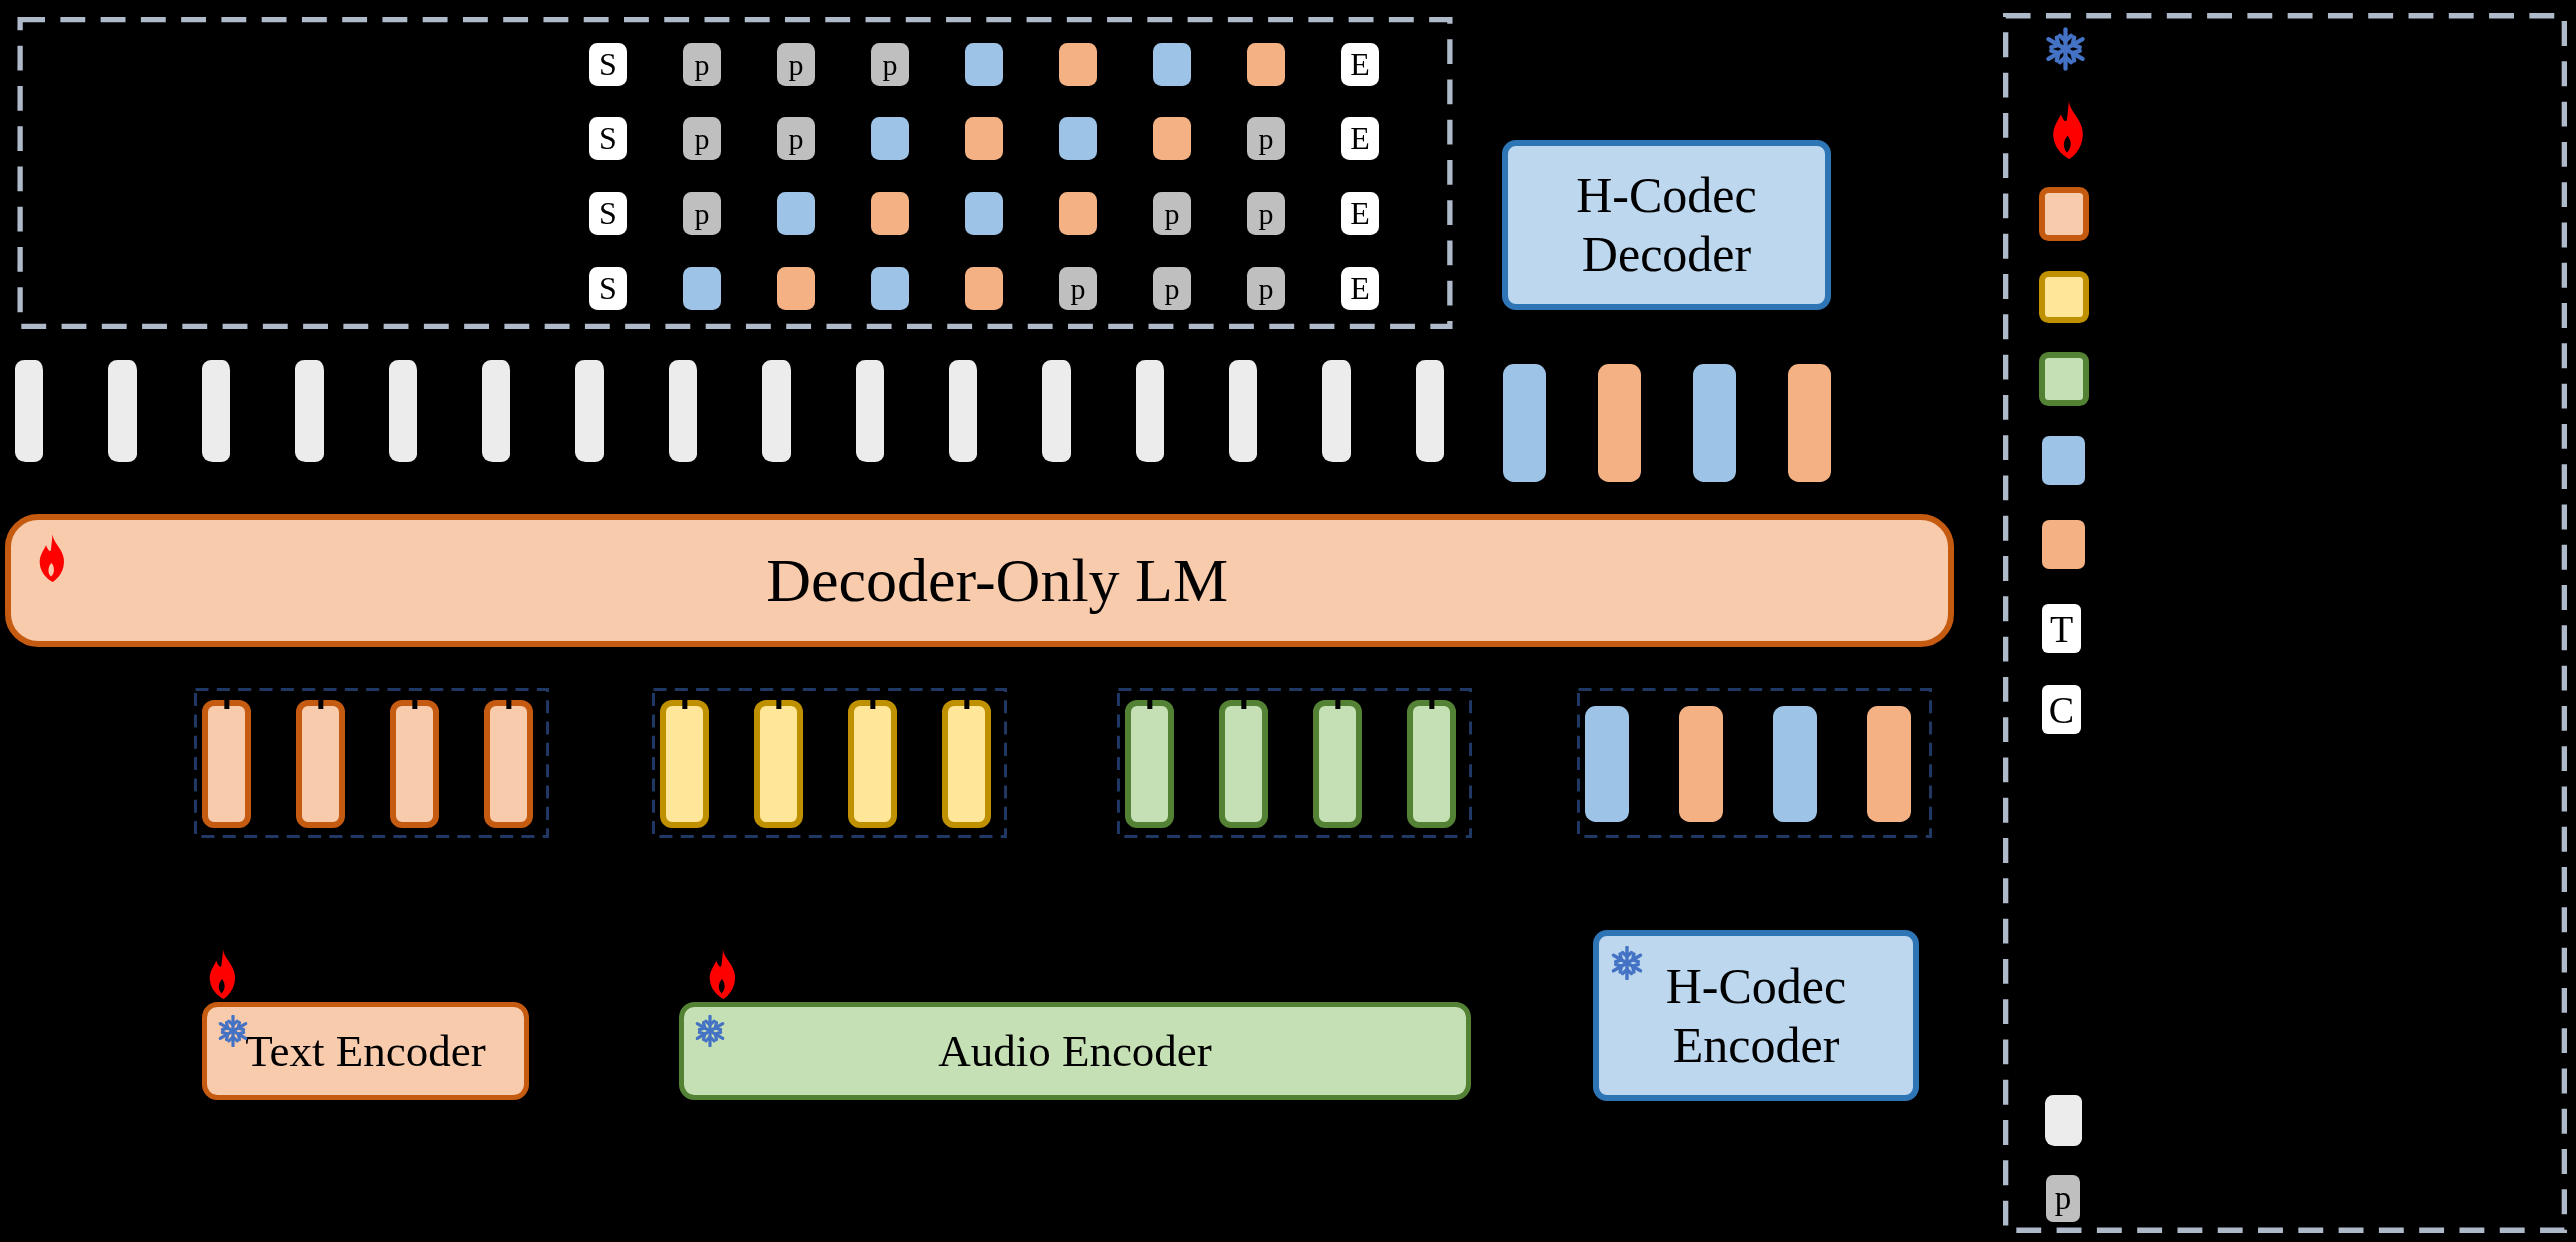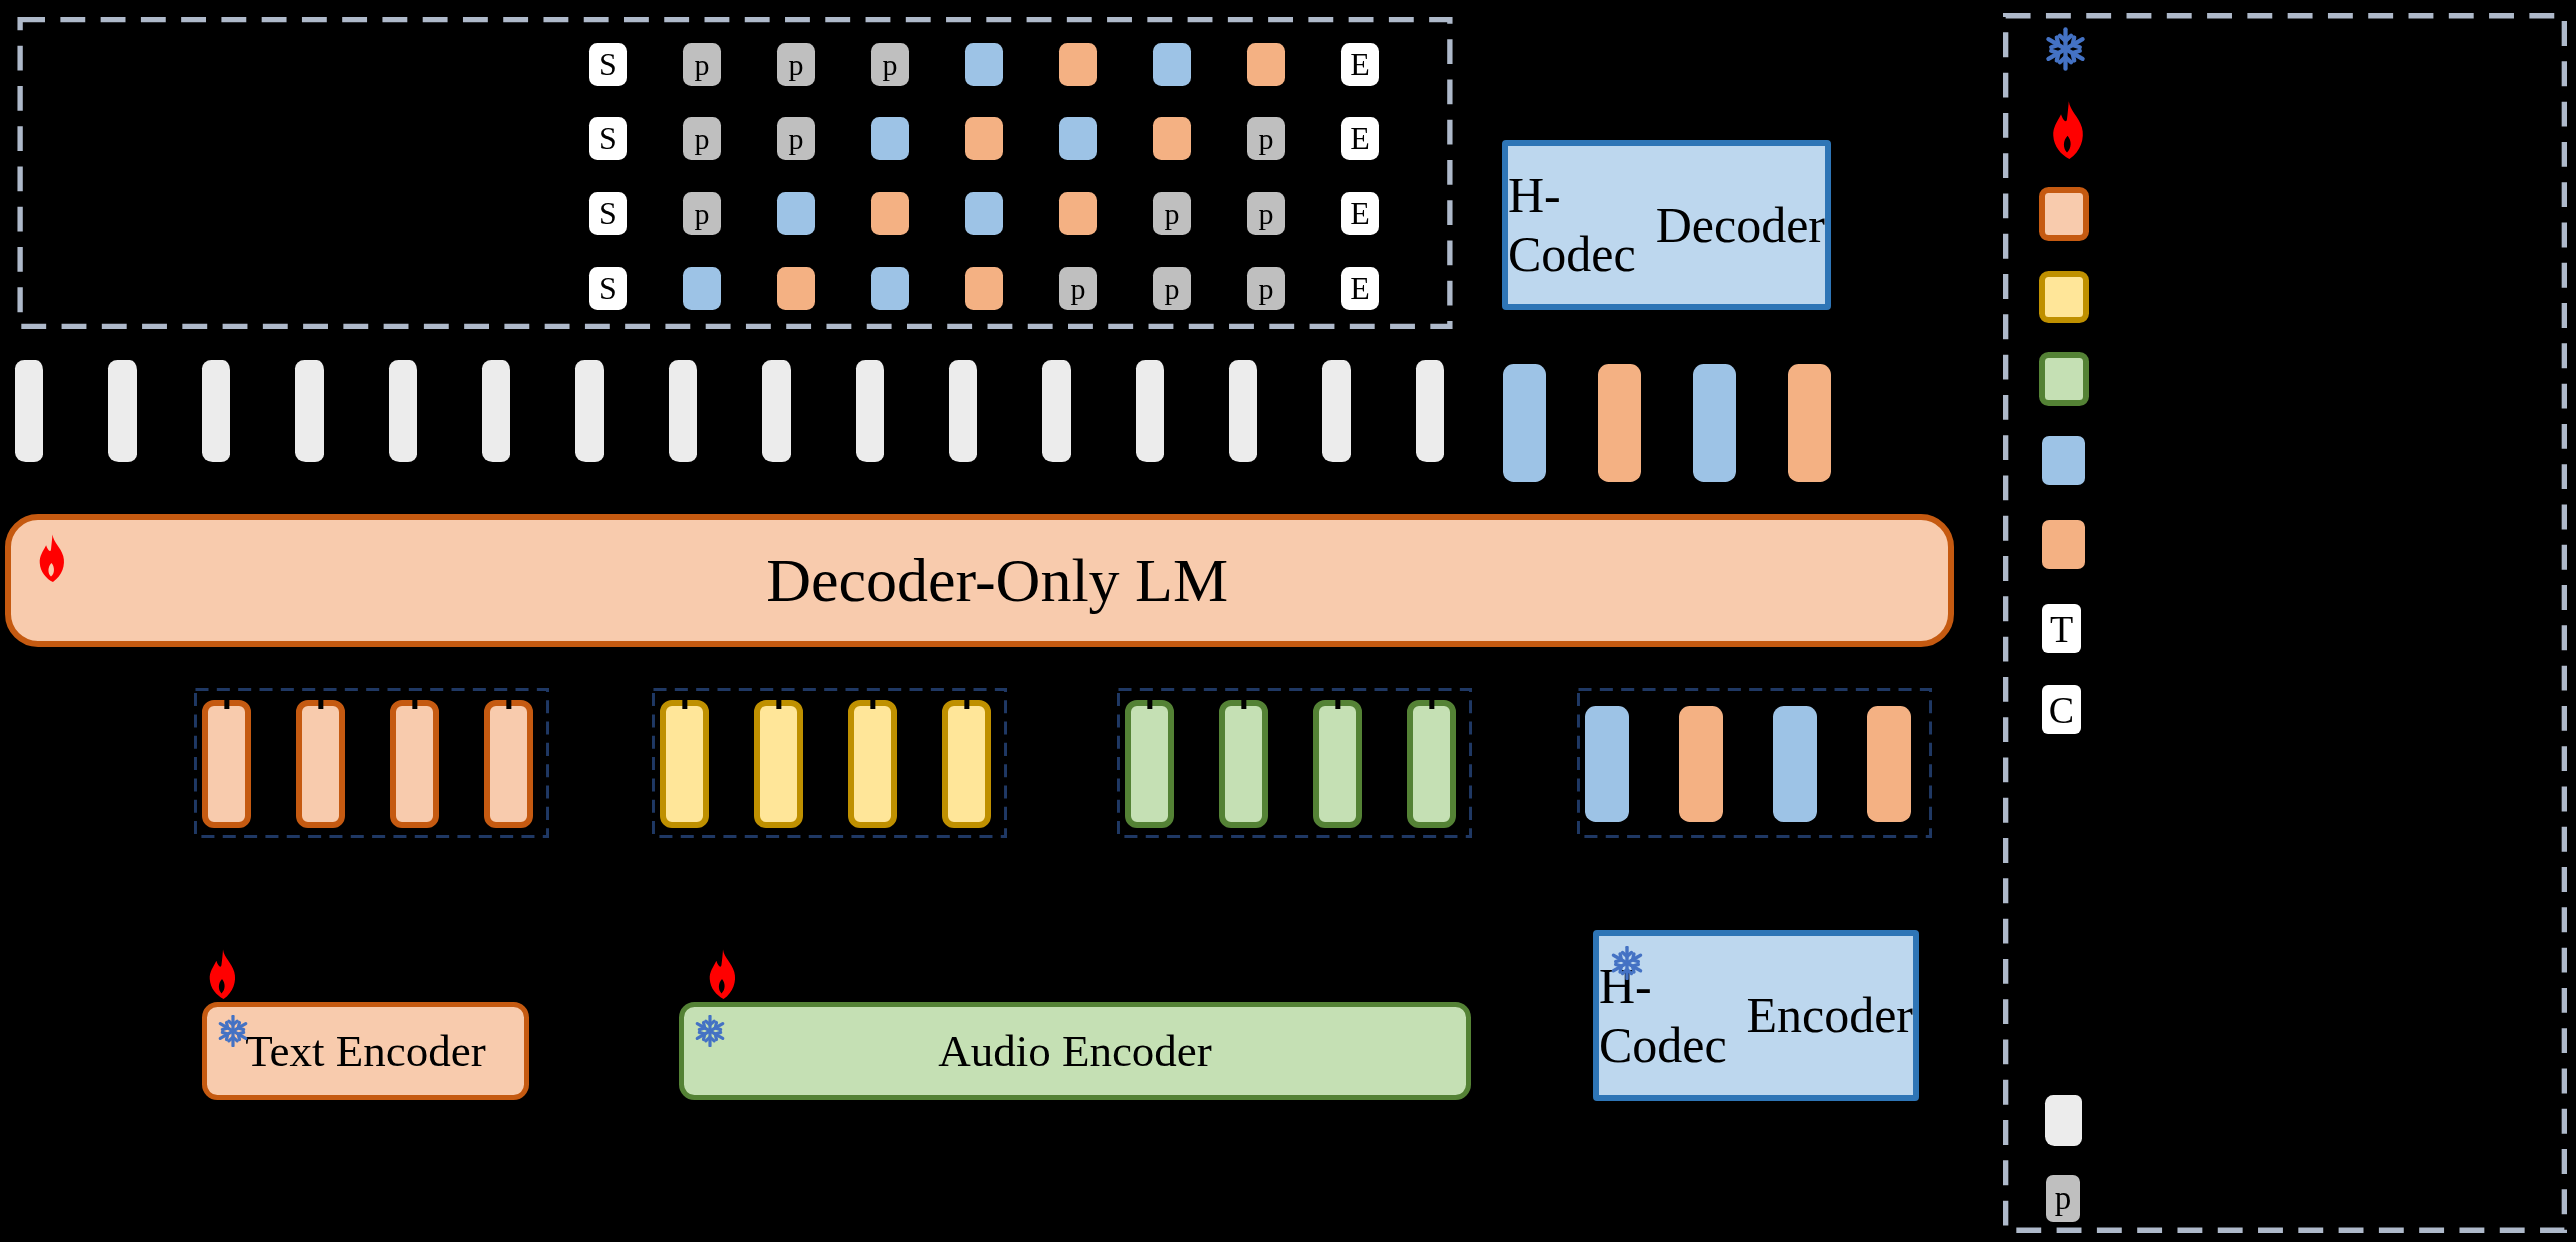--- a/index.html
+++ b/index.html
@@ -51,21 +51,21 @@
   .ftok { width:44px; height:116px; border-radius:10.7px; margin-top:6px; }
 
   
   .module { position:absolute; display:flex; align-items:center; justify-content:center;
             color:#000; }
   .enc { border-radius:15.4px; font-size:45px; }
   .enc-text  { left:202px;  top:1002px; width:327px;  height:98px;
                background:#F8CBAD; border:5.3px solid #C55A11; }
   .enc-audio { left:679px; top:1002px; width:792px; height:98px;
                background:#C5E0B4; border:5.3px solid #548235; }
-  .codec { border-radius:4px; font-size:50px; flex-direction:row; line-height:1.18;
+  .codec { border-radius:14px; font-size:50px; flex-direction:column; line-height:1.18;
            background:#BDD7EE; border:6px solid #2E75B6; }
   .codec-dec { left:1502px; top:140px;  width:329px; height:170px; }
   .codec-enc { left:1593px; top:930px; width:326px; height:171px; }
   .module .sf-corner { position:absolute; left:9.5px; top:8.3px; }
 
   
   .sw { position:absolute; display:flex; align-items:center; justify-content:center;
         color:#000; font-family:"Liberation Serif",serif; }
   .sw-bord { width:50px; height:54px; border-radius:9.5px; border:6px solid; }
   .sw-flat { width:43px; height:49px; border-radius:7.1px; }

